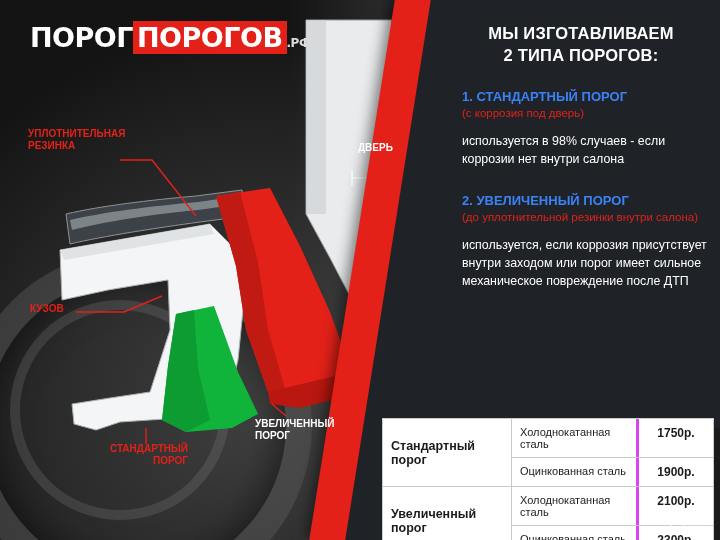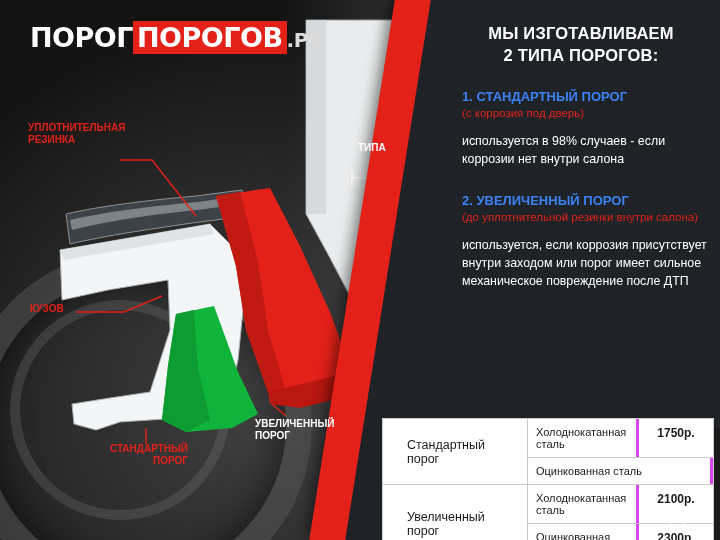--- a/index.html
+++ b/index.html
@@ -32,21 +32,21 @@
     background:linear-gradient(90deg,rgba(60,60,60,0) 0%,rgba(80,80,80,.35) 60%,rgba(40,40,40,.6) 100%);
   }
 
   
   .logo{
     position:absolute;left:30px;top:22px;z-index:40;
     font-weight:bold;font-size:27px;letter-spacing:-.5px;color:#fff;white-space:nowrap;
     font-family:"DejaVu Sans", sans-serif;
   }
   .logo .hl{background:#e32119;padding:1px 4px;color:#fff;}
-  .logo .rf{font-size:20px;color:#dcdcdc;}
+  .logo .rf{font-size:12px;color:#dcdcdc;}
 
   
   .red-band{
     position:absolute;top:0;left:352px;width:120px;height:540px;z-index:20;
     background:#e32119;
     transform:skewX(-9deg);
     box-shadow:-4px 0 14px rgba(0,0,0,.5);
   }
   .red-band .inner-dark{
     position:absolute;right:0;top:0;width:84px;height:540px;background:#1f2227;
@@ -72,35 +72,35 @@
   
   .table{
     position:absolute;left:382px;top:418px;width:330px;
     background:#fff;border:1px solid #c9c9c9;z-index:30;
     font-size:11px;color:#1b1b1b;
   }
   .trow{display:flex;border-bottom:1px solid #c9c9c9;}
   .trow:last-child{border-bottom:none;}
   .tname{
     width:112px;border-right:1px solid #c9c9c9;padding:0 8px;
-    font-weight:normal;font-size:12.5px;display:flex;align-items:center;margin-left:16px;
+    font-weight:bold;font-size:12.5px;display:flex;align-items:center;
   }
   .tsub{flex:1;}
   .tsub-row{display:flex;border-bottom:1px solid #c9c9c9;}
   .tsub-row:last-child{border-bottom:none;}
   .tmat{flex:1;padding:7px 8px;border-right:3px solid #d946ef;font-size:11px;}
   .tprice{width:62px;padding:7px 6px;font-weight:bold;font-size:12px;text-align:center;}
 
   
   .diagram{position:absolute;left:0;top:0;width:448px;height:540px;z-index:15;}
 
   
   .lbl{position:absolute;z-index:35;font-weight:bold;font-size:10px;line-height:1.2;color:#e32119;}
   .lbl.w{color:#fff;}
-  .lbl-upl{left:28px;top:122px;width:120px;}
+  .lbl-upl{left:28px;top:128px;width:120px;}
   .lbl-kuzov{left:30px;top:303px;}
   .lbl-dver{left:358px;top:142px;}
   .lbl-std{left:88px;top:443px;width:100px;text-align:right;}
   .lbl-uvel{left:255px;top:418px;width:90px;}
 
   .wm{
     position:absolute;right:8px;bottom:6px;color:rgba(255,255,255,.45);
     font-size:12px;z-index:60;font-family:"Liberation Sans",sans-serif;
   }
   .wm .dot{display:inline-block;width:11px;height:11px;border-radius:50%;border:2px solid rgba(255,255,255,.45);vertical-align:-1px;margin-right:2px;}
@@ -145,21 +145,21 @@
       <path d="M380 162 L380 178 L352 178"></path>
       <path d="M352 170 L352 186"></path>
     </g>
   </svg>
 
   <div class="lbl lbl-upl">
     <div>УПЛОТНИТЕЛЬНАЯ</div>
     <div>РЕЗИНКА</div>
   </div>
   <div class="lbl lbl-kuzov">КУЗОВ</div>
-  <div class="lbl w lbl-dver">ТИПА</div>
+  <div class="lbl w lbl-dver">ДВЕРЬ</div>
   <div class="lbl lbl-std">
     <div>СТАНДАРТНЫЙ</div>
     <div>ПОРОГ</div>
   </div>
   <div class="lbl w lbl-uvel">
     <div>УВЕЛИЧЕННЫЙ</div>
     <div>ПОРОГ</div>
   </div>
 
   <div class="logo">
@@ -192,20 +192,21 @@
   <div class="table">
     <div class="trow">
       <div class="tname">Стандартный порог</div>
       <div class="tsub">
         <div class="tsub-row">
           <div class="tmat">Холоднокатанная сталь</div>
           <div class="tprice">1750р.</div>
         </div>
         <div class="tsub-row">
           <div class="tmat">Оцинкованная сталь</div>
+          <div class="tprice">1900р.</div>
         </div>
       </div>
     </div>
     <div class="trow">
       <div class="tname">Увеличенный порог</div>
       <div class="tsub">
         <div class="tsub-row">
           <div class="tmat">Холоднокатанная сталь</div>
           <div class="tprice">2100р.</div>
         </div>

